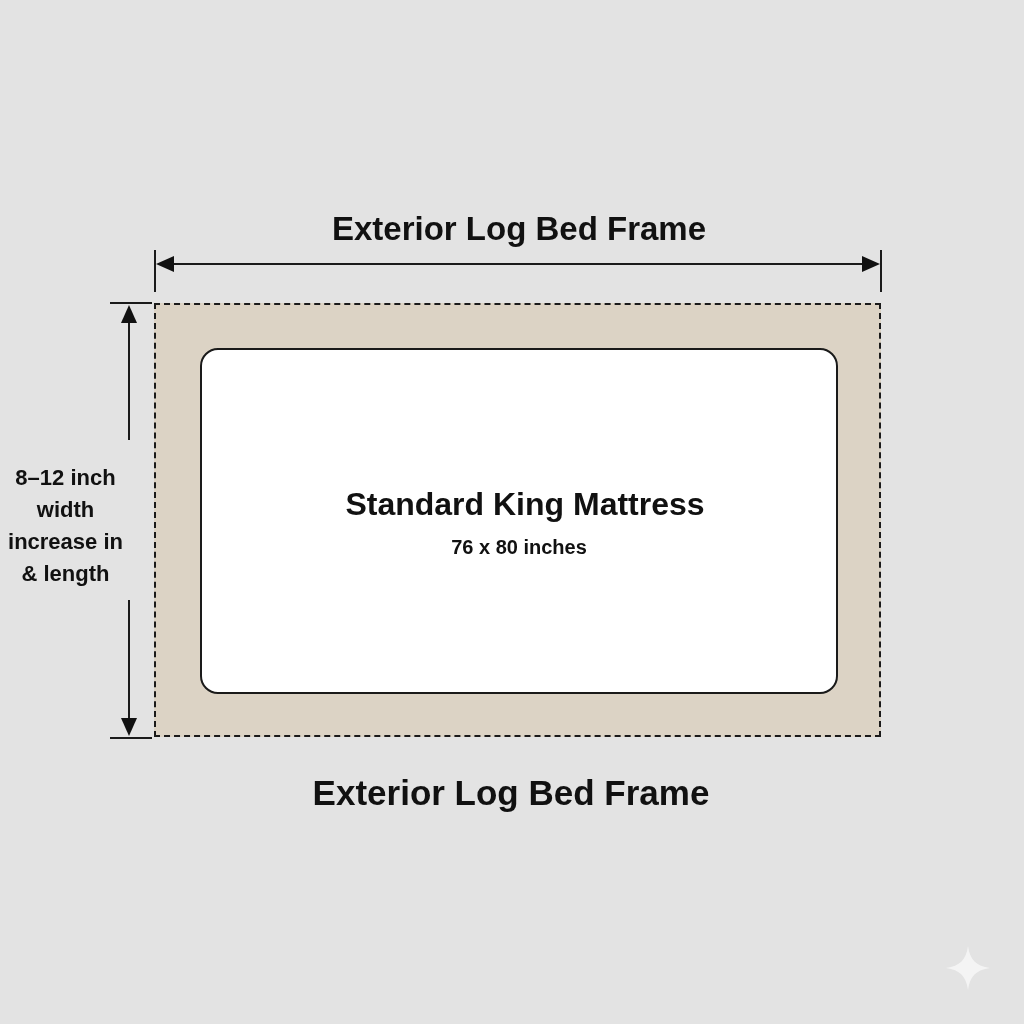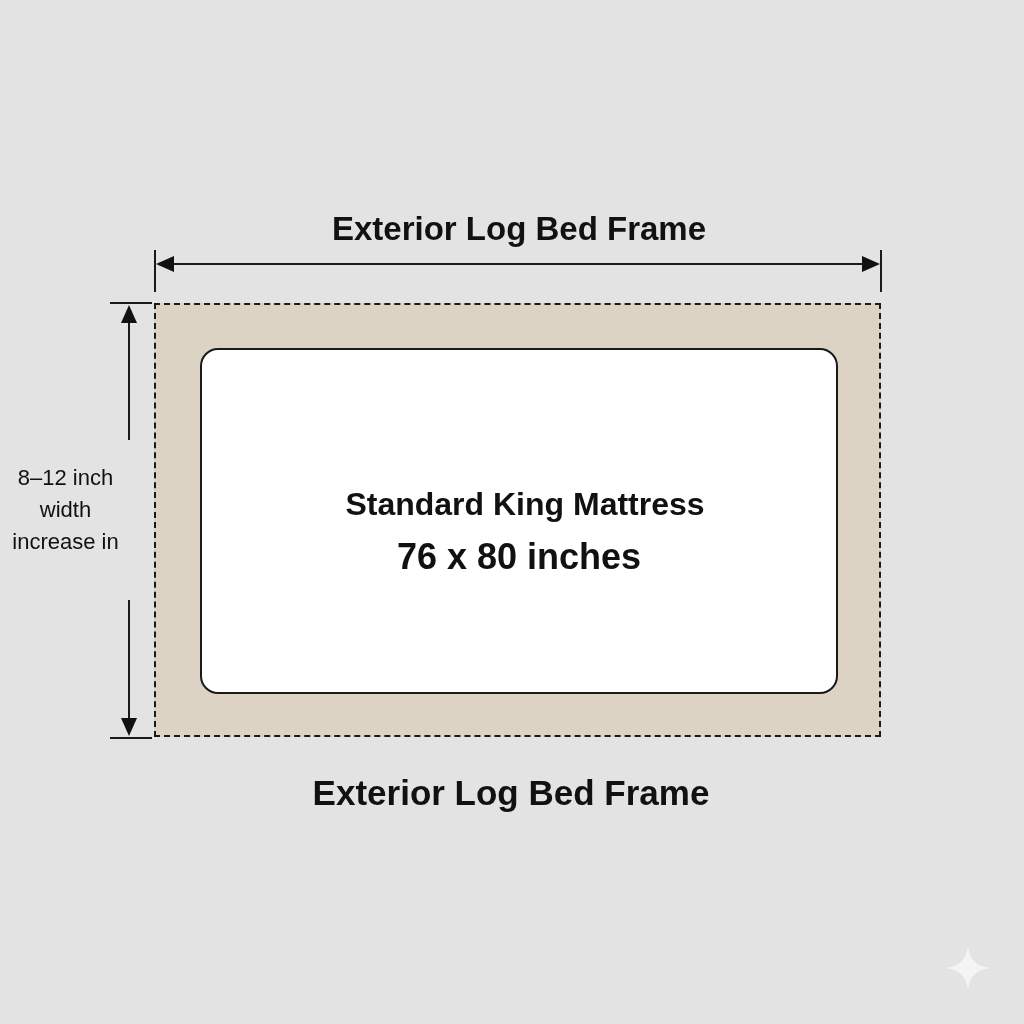--- a/index.html
+++ b/index.html
@@ -3,23 +3,23 @@
   <meta charset="utf-8">
   <style>
     html, body { margin:0; padding:0; }
     body { width:1024px; height:1024px; background:#e3e3e3; position:relative; overflow:hidden; font-family:"Liberation Sans", sans-serif; color:#111; }
     .title { position:absolute; left:0; width:1038px; text-align:center; font-weight:bold; font-size:33px; }
     #top-title { top:210px; }
     #bottom-title { top:773px; left:0; width:1022px; font-size:35px; }
     .frame { position:absolute; left:154px; top:303px; width:727px; height:434px; background:#dcd3c5; border:2px dashed #1a1a1a; box-sizing:border-box; }
     .mattress { position:absolute; left:200px; top:348px; width:638px; height:346px; background:#ffffff; border:2px solid #1a1a1a; border-radius:18px; box-sizing:border-box; }
     .m-title { position:absolute; left:12px; right:0; top:136px; text-align:center; font-weight:bold; font-size:32px; }
-    .m-dims { position:absolute; left:0; right:0; top:186px; text-align:center; font-weight:bold; font-size:36px; }
+    .m-dims { position:absolute; left:0; right:0; top:186px; text-align:center; font-weight:bold; font-size:20px; }
     svg { position:absolute; left:0; top:0; }
-    .side-label { position:absolute; left:0; top:462px; width:131px; text-align:center; font-weight:normal; font-size:22px; line-height:32px; }
+    .side-label { position:absolute; left:0; top:462px; width:131px; text-align:center; font-weight:bold; font-size:22px; line-height:32px; }
     .sparkle { position:absolute; left:944px; top:944px; width:48px; height:48px; }
   </style>
 </head>
 <body>
 
 <div class="title" id="top-title">Exterior Log Bed Frame</div>
 
 <svg width="1024" height="1024">
 
   <line x1="155" y1="250" x2="155" y2="292" stroke="#1a1a1a" stroke-width="2"></line>
@@ -40,19 +40,20 @@
 
 <div class="mattress">
   <div class="m-title">Standard King Mattress</div>
   <div class="m-dims">76 x 80 inches</div>
 </div>
 
 <div class="side-label">
   <div>8–12 inch</div>
   <div>width</div>
   <div>increase in</div>
+  <div>&amp; length</div>
 </div>
 
 <div class="title" id="bottom-title">Exterior Log Bed Frame</div>
 
 <svg class="sparkle" width="48" height="48" viewBox="0 0 48 48">
   <path d="M24 2 C26 16 32 22 46 24 C32 26 26 32 24 46 C22 32 16 26 2 24 C16 22 22 16 24 2 Z" fill="#f4f4f4"></path>
 </svg>
 
 </body></html>

